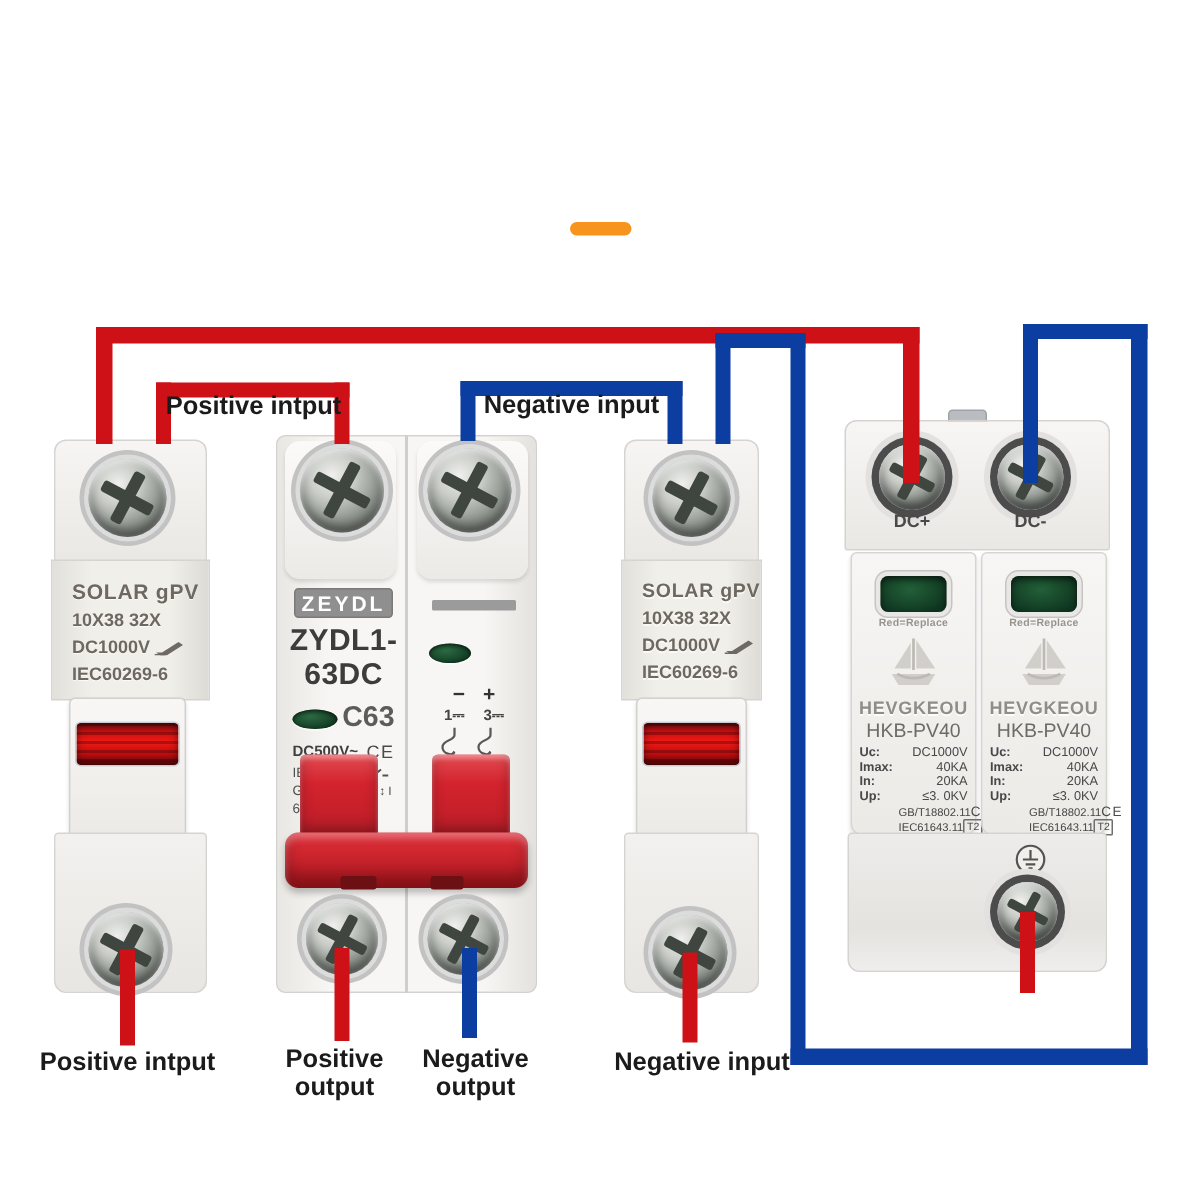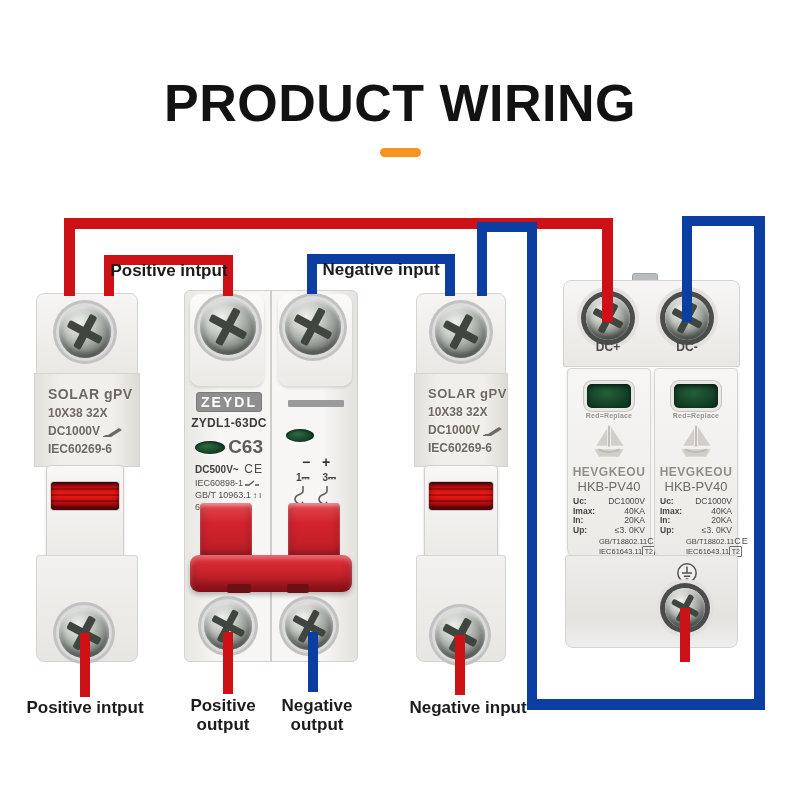--- a/index.html
+++ b/index.html
@@ -59,21 +59,21 @@
   
   .brk-body{position:absolute;inset:0;background:linear-gradient(90deg,#e8e7e3,#f7f6f4 20%,#f7f6f4 80%,#e3e2de);
     border:1px solid #d4d2ce;border-radius:6px;}
   .brk-seam{position:absolute;left:86px;top:0;bottom:0;width:2px;background:#d0cecb;}
   .brk-shoulder{position:absolute;top:4px;width:74px;height:92px;border-radius:10px;
     background:linear-gradient(180deg,#fbfaf9,#eceae7);box-shadow:0 2px 3px rgba(0,0,0,.12);}
   .brk-face{position:absolute;top:100px;width:78px;}
   .badge{margin:2px auto 0;width:64px;background:#8f8f8f;color:#fff;font-weight:bold;
     font-size:14px;letter-spacing:2px;text-align:center;border-radius:3px;padding:1px 0;
     border:1px solid #7a7a7a;}
-  .brk-model{font-size:12px;font-weight:bold;color:#3c3c3c;text-align:center;margin-top:4px;
+  .brk-model{font-size:20px;font-weight:bold;color:#3c3c3c;text-align:center;margin-top:4px;
     letter-spacing:.3px;}
   .row{display:flex;align-items:center;justify-content:space-between;padding:0 5px;}
   .oval{background:radial-gradient(ellipse at 40% 35%,#2c6b43,#123a22 75%);border-radius:50%;
     box-shadow:inset 0 1px 3px rgba(0,0,0,.65),0 1px 1px rgba(255,255,255,.9);}
   .c63{font-size:19px;font-weight:bold;color:#5c5c5c;}
   .vrow{margin-top:4px;}
   .v1{font-size:10px;font-weight:bold;color:#3f3f3f;}
   .ce{font-size:12px;color:#4a4a4a;letter-spacing:1px;}
   .std{font-size:9px;color:#4f4f4f;padding:2px 0 0 5px;display:flex;align-items:center;gap:2px;}
   .iomk{font-size:8px;color:#4f4f4f;}
@@ -122,21 +122,20 @@
   .spd-base{position:absolute;left:2px;top:275px;right:2px;bottom:0;
     background:linear-gradient(180deg,#edecea,#e4e3e0 70%,#efeeec);
     border:1px solid #d5d3cf;border-radius:3px 3px 8px 8px;}
   .earth{position:absolute;left:113px;top:282px;}
 </style>
 </head>
 <body>
 
 <div class="stage">
 
-  <div class="title">PRODUCT WIRING</div>
   <div class="title-bar"></div>
 
   <div class="device" style="left:34px;top:293px;width:106px;height:369px">
     <div class="fuse-top"></div>
     <div class="screw" style="left:25px;top:13px;width:52px;height:52px"></div>
     <div class="fuse-face">
       <div class="t1">SOLAR gPV</div>
       <div class="t2">10X38 32X</div>
       <div class="t2">
         <span>DC1000V</span>

